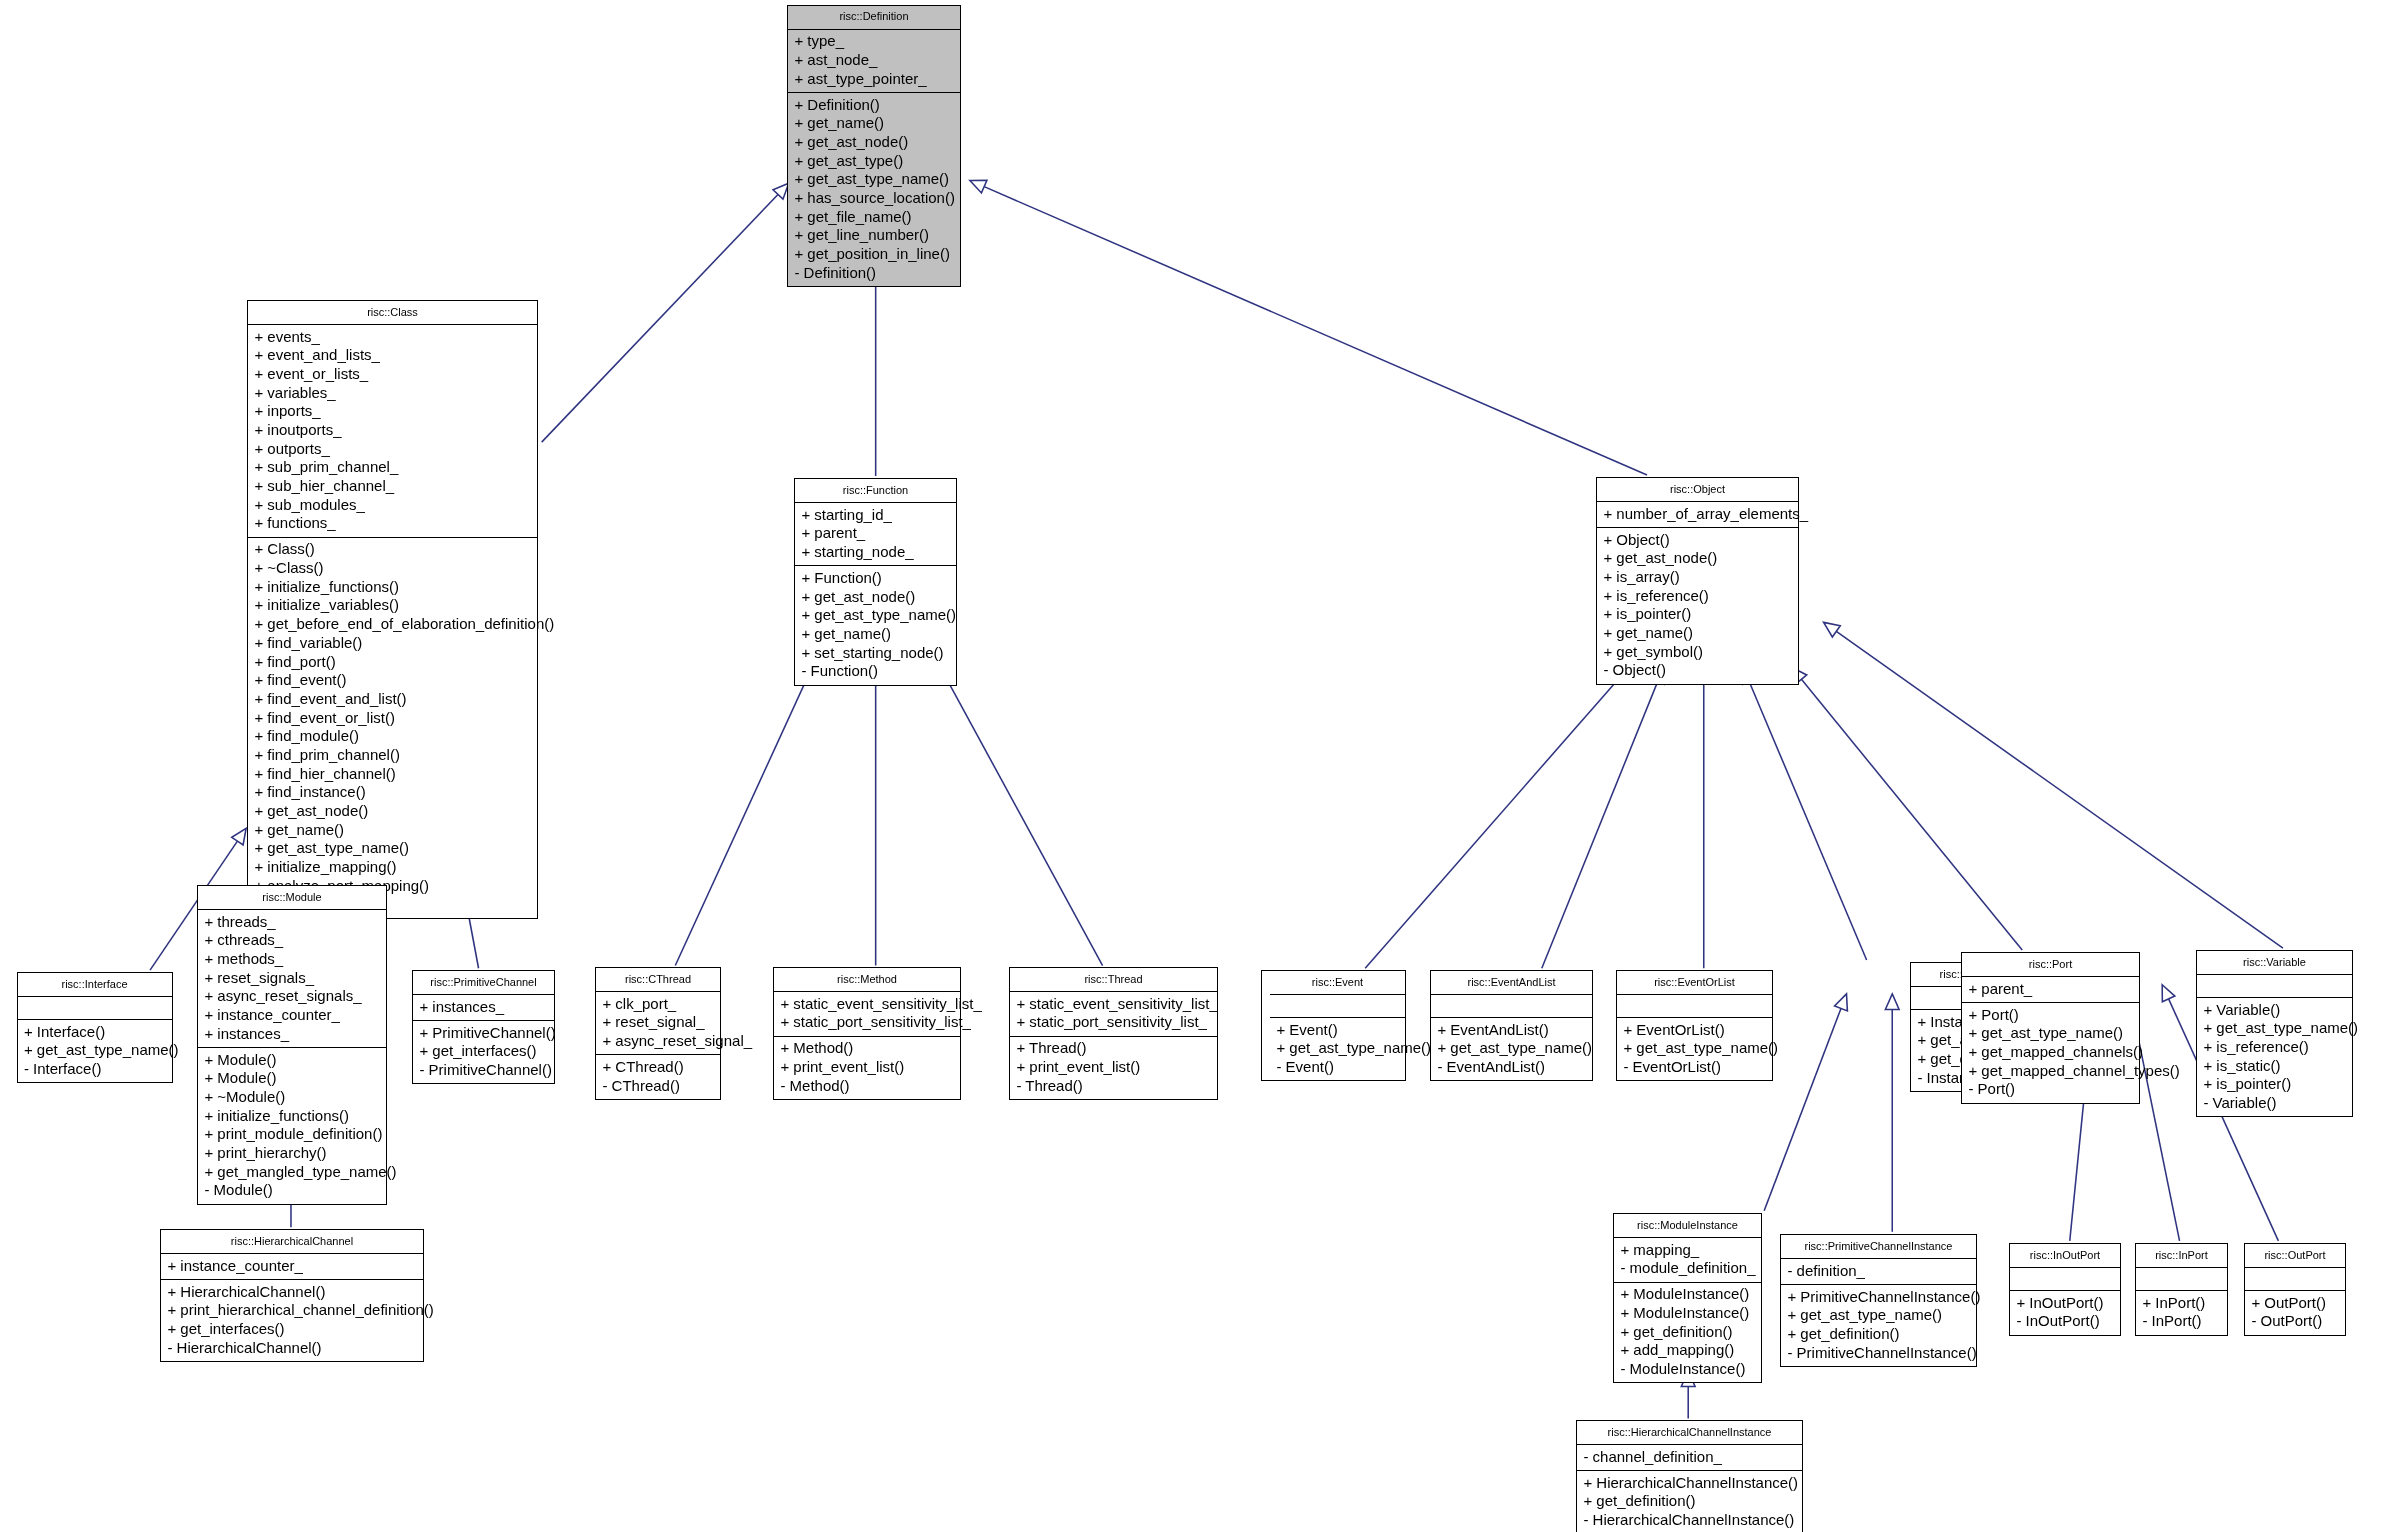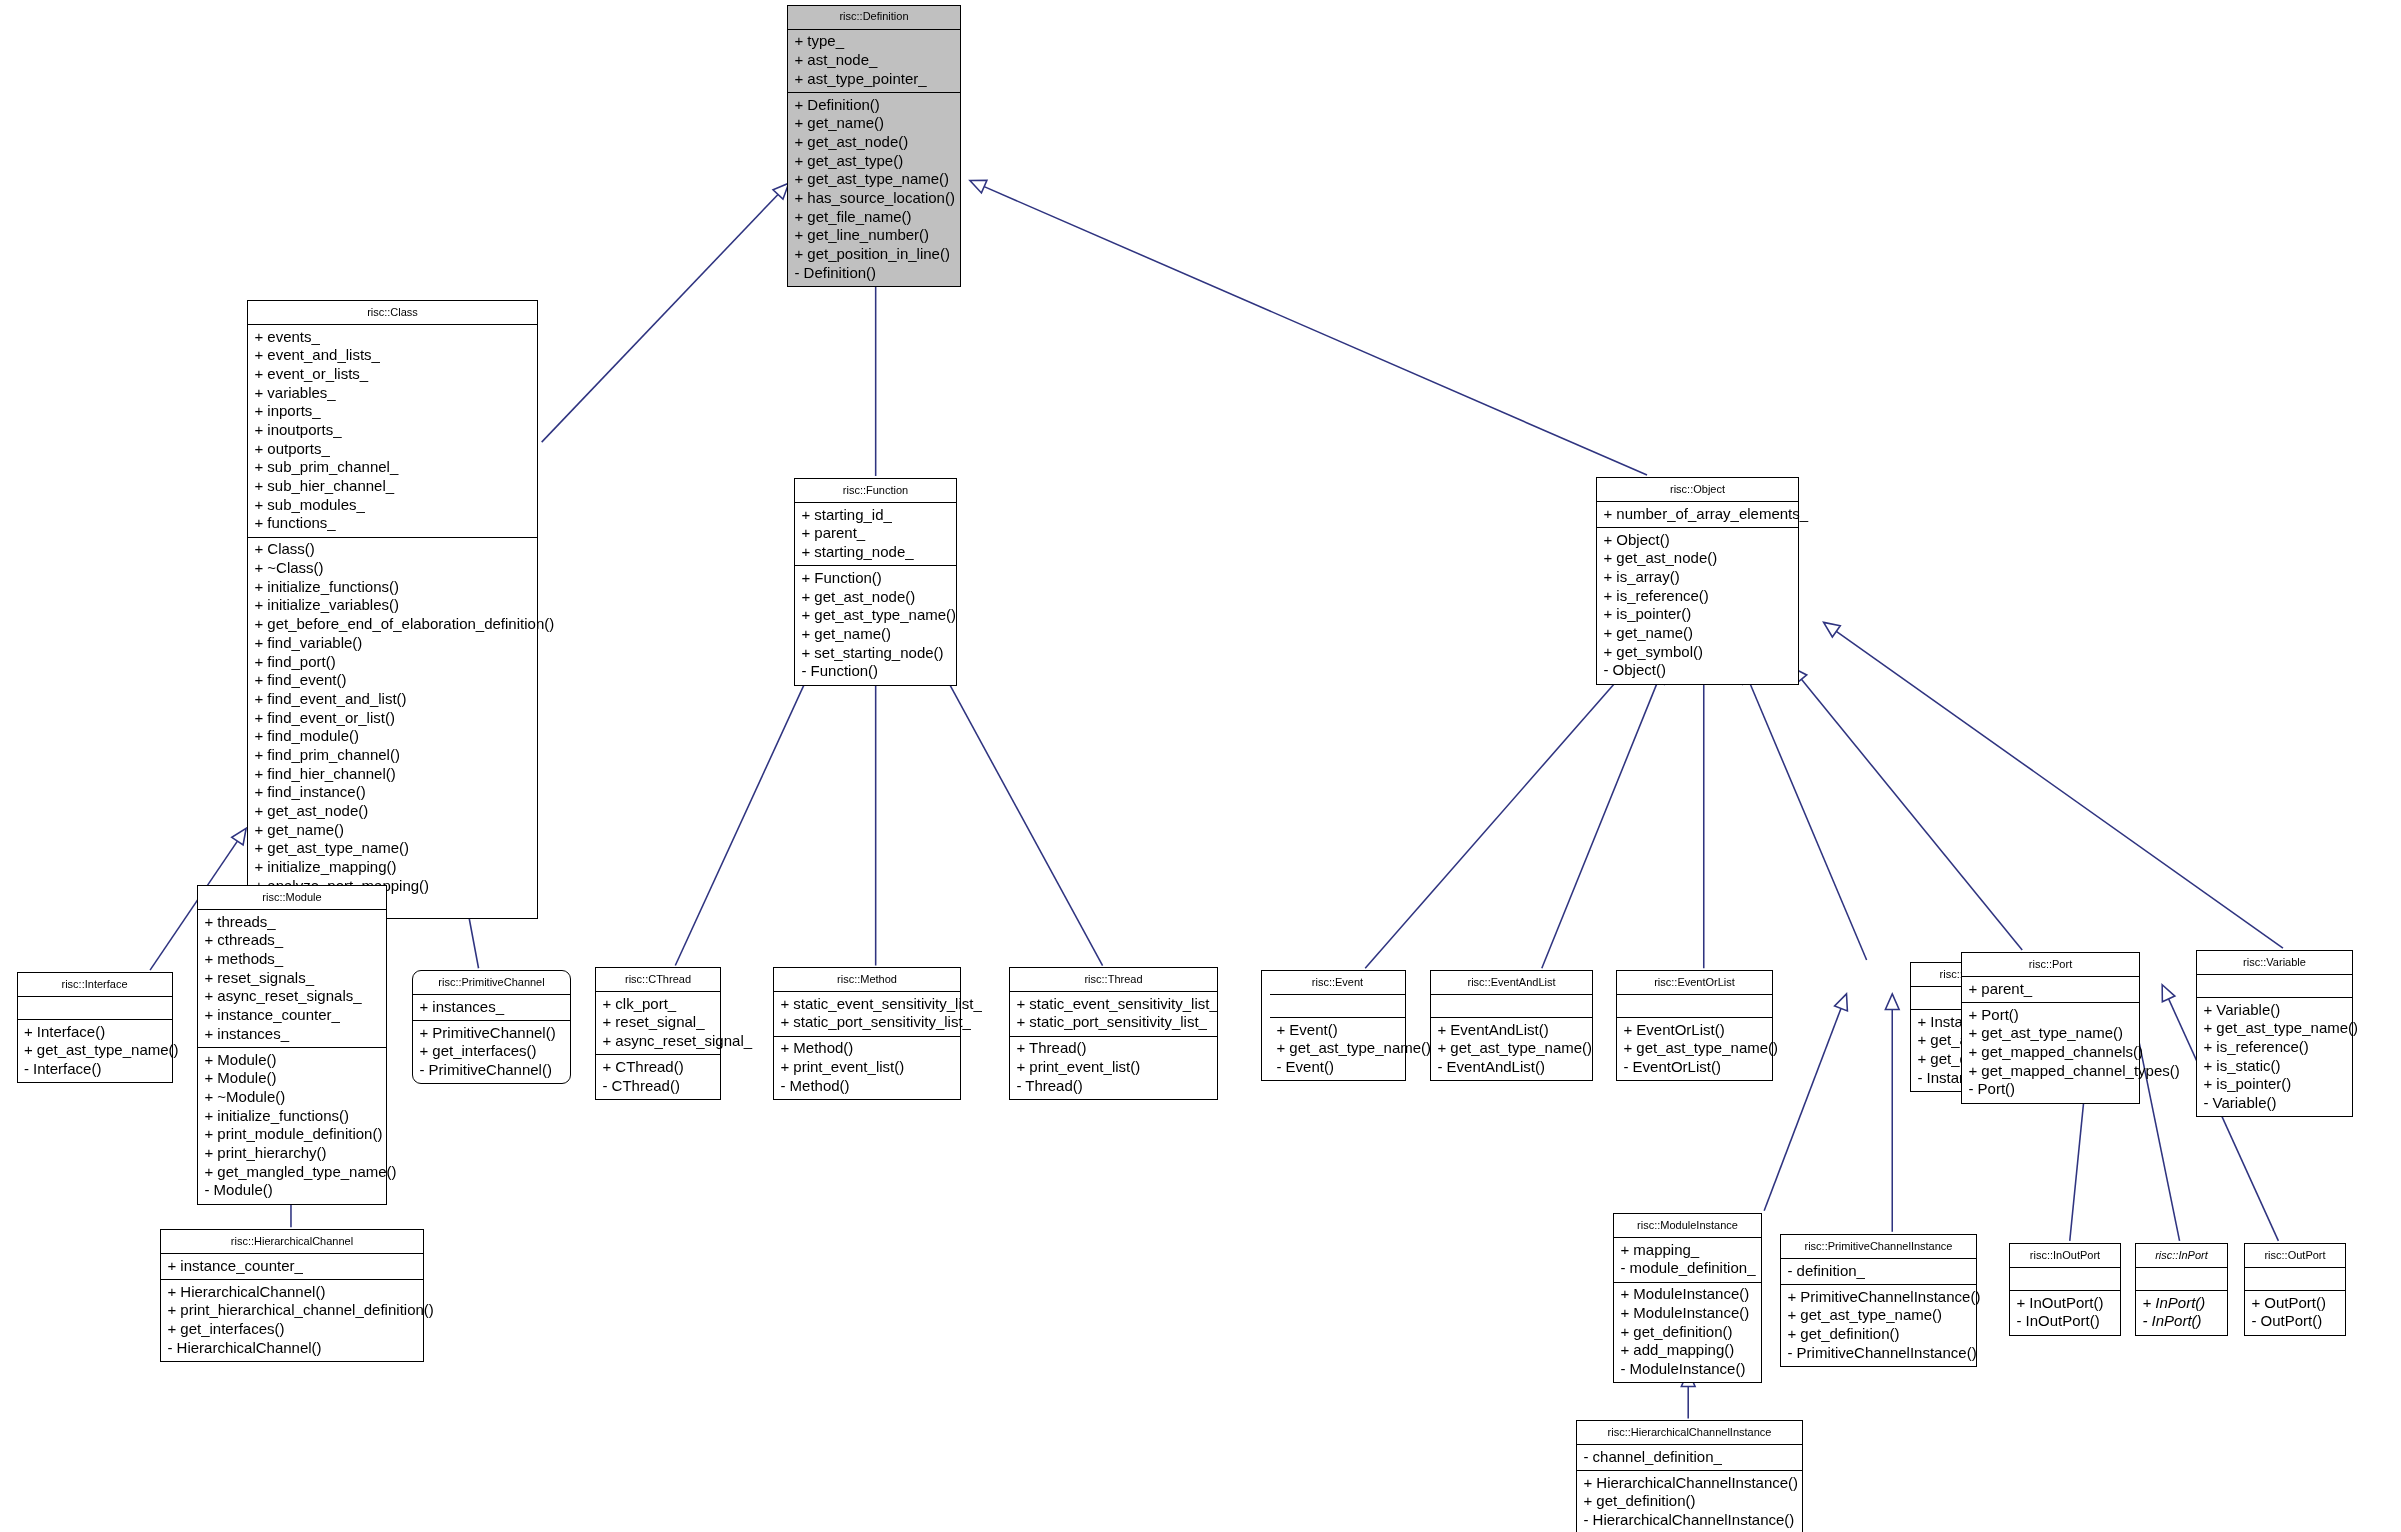--- a/index.html
+++ b/index.html
@@ -280,21 +280,21 @@
           <div class="uml-row">+ Module()</div>
           <div class="uml-row">+ Module()</div>
           <div class="uml-row">+ ~Module()</div>
           <div class="uml-row">+ initialize_functions()</div>
           <div class="uml-row">+ print_module_definition()</div>
           <div class="uml-row">+ print_hierarchy()</div>
           <div class="uml-row">+ get_mangled_type_name()</div>
           <div class="uml-row">- Module()</div>
         </div>
       </div>
-      <div class="uml-box" style="left: 412px; top: 970px; width: 159px; border-radius: 9px;">
+      <div class="uml-box" style="left: 412px; top: 970px; width: 143px;">
         <div class="uml-title">risc::PrimitiveChannel</div>
         <div class="uml-sep"></div>
         <div class="uml-compartment">
           <div class="uml-row">+ instances_</div>
         </div>
         <div class="uml-sep"></div>
         <div class="uml-compartment">
           <div class="uml-row">+ PrimitiveChannel()</div>
           <div class="uml-row">+ get_interfaces()</div>
           <div class="uml-row">- PrimitiveChannel()</div>
@@ -463,21 +463,21 @@
       <div class="uml-box" style="left: 2009px; top: 1243px; width: 112px;">
         <div class="uml-title">risc::InOutPort</div>
         <div class="uml-sep"></div>
         <div class="uml-compartment empty"></div>
         <div class="uml-sep"></div>
         <div class="uml-compartment">
           <div class="uml-row">+ InOutPort()</div>
           <div class="uml-row">- InOutPort()</div>
         </div>
       </div>
-      <div class="uml-box" style="left: 2135px; top: 1243px; width: 93px; font-style: italic;">
+      <div class="uml-box" style="left: 2135px; top: 1243px; width: 93px;">
         <div class="uml-title">risc::InPort</div>
         <div class="uml-sep"></div>
         <div class="uml-compartment empty"></div>
         <div class="uml-sep"></div>
         <div class="uml-compartment">
           <div class="uml-row">+ InPort()</div>
           <div class="uml-row">- InPort()</div>
         </div>
       </div>
       <div class="uml-box" style="left: 2244px; top: 1243px; width: 102px;">

